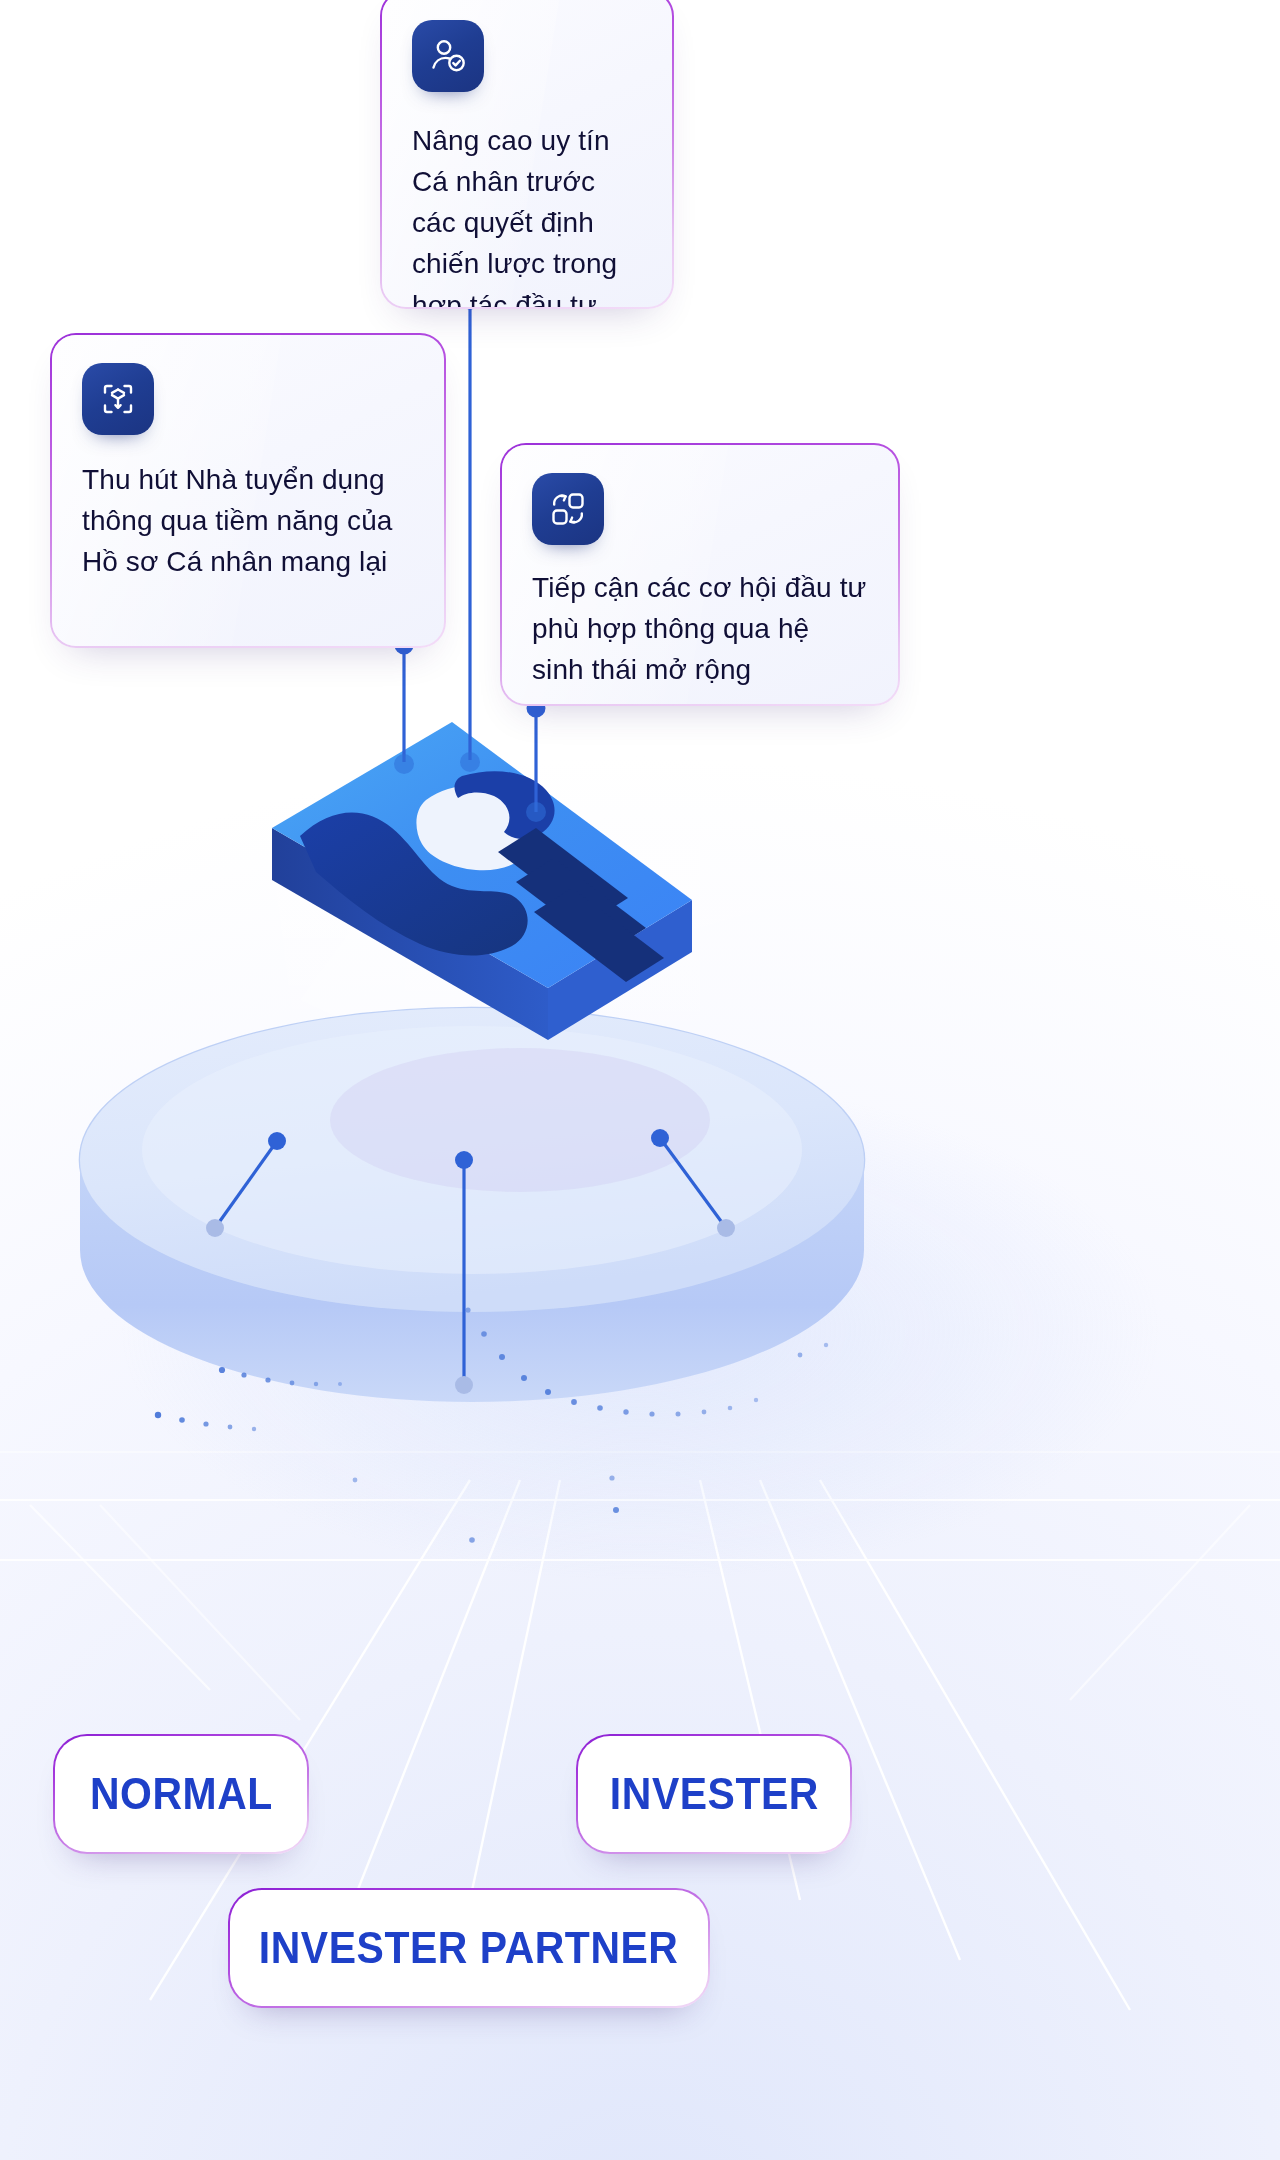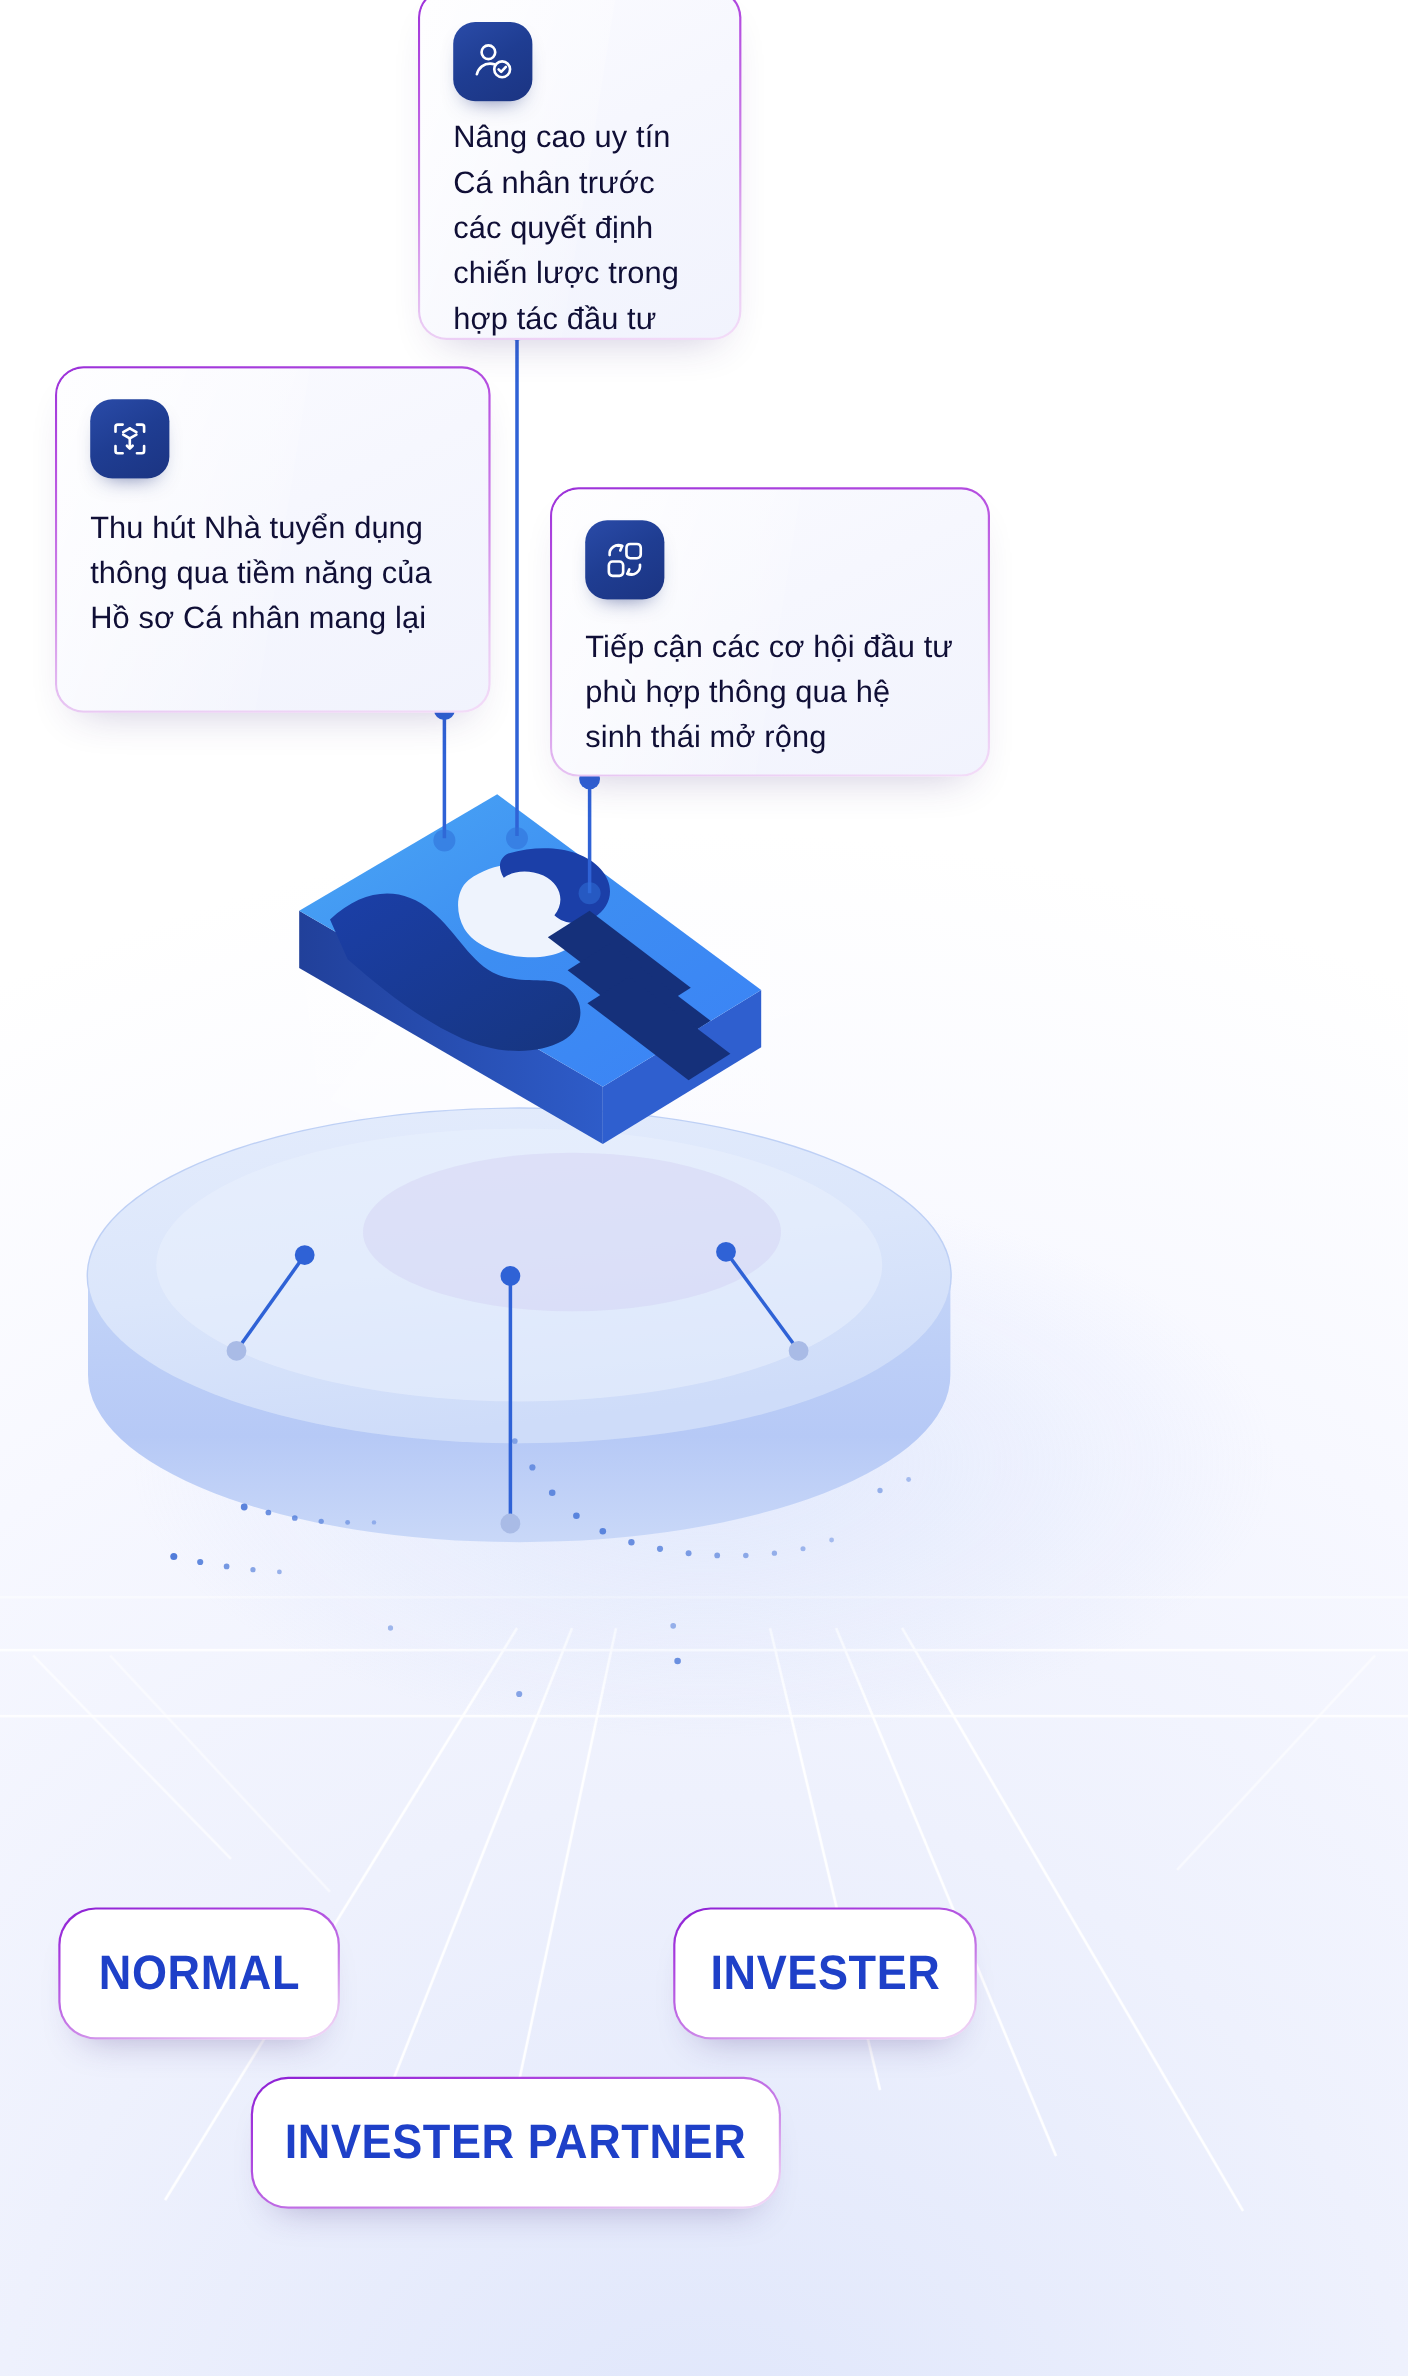--- a/index.html
+++ b/index.html
@@ -55,21 +55,21 @@
     letter-spacing:.1px;
     position:relative;z-index:2;
     font-weight:400;
   }
 
   
   #card-top   {left:380px; top:-10px;  width:290px; height:315px;}
   #card-left  {left:50px;  top:333px;  width:392px; height:311px;}
   #card-right {left:500px; top:443px;  width:396px; height:259px;}
 
-  #card-top .card-text{font-size:28px;line-height:1.47;margin-top:12px;}
+  #card-top .card-text{font-size:28px;line-height:1.47;margin-top:28px;}
   #card-left .card-text{font-size:28px;line-height:1.47;margin-top:24px;}
   #card-right .card-text{font-size:28px;line-height:1.47;margin-top:22px;}
 
   
   .conn{position:absolute;pointer-events:none;}
 
   
   .pill{
     position:absolute;
     border-radius:34px;
@@ -87,21 +87,21 @@
     font-family:"Liberation Sans Narrow","Liberation Sans",sans-serif;
     font-weight:700;
     color:#1e40c8;
     font-size:44px;
     letter-spacing:.6px;
     transform:scaleX(.93);
     white-space:nowrap;
   }
   #pill-normal  {left:53px;  top:1734px; width:252px; height:116px;}
   #pill-partner {left:228px; top:1888px; width:478px; height:116px;}
-  #pill-invester{left:612px; top:1734px; width:272px; height:116px;}
+  #pill-invester{left:576px; top:1734px; width:272px; height:116px;}
 </style>
 </head>
 <body>
 
 <div id="stage">
 
   <svg class="bg-svg" viewBox="0 0 1280 2160" preserveAspectRatio="none">
     <defs>
       <linearGradient id="rayG" x1="0" y1="0" x2="0" y2="1">
         <stop offset="0%" stop-color="#ffffff" stop-opacity="0"></stop>

